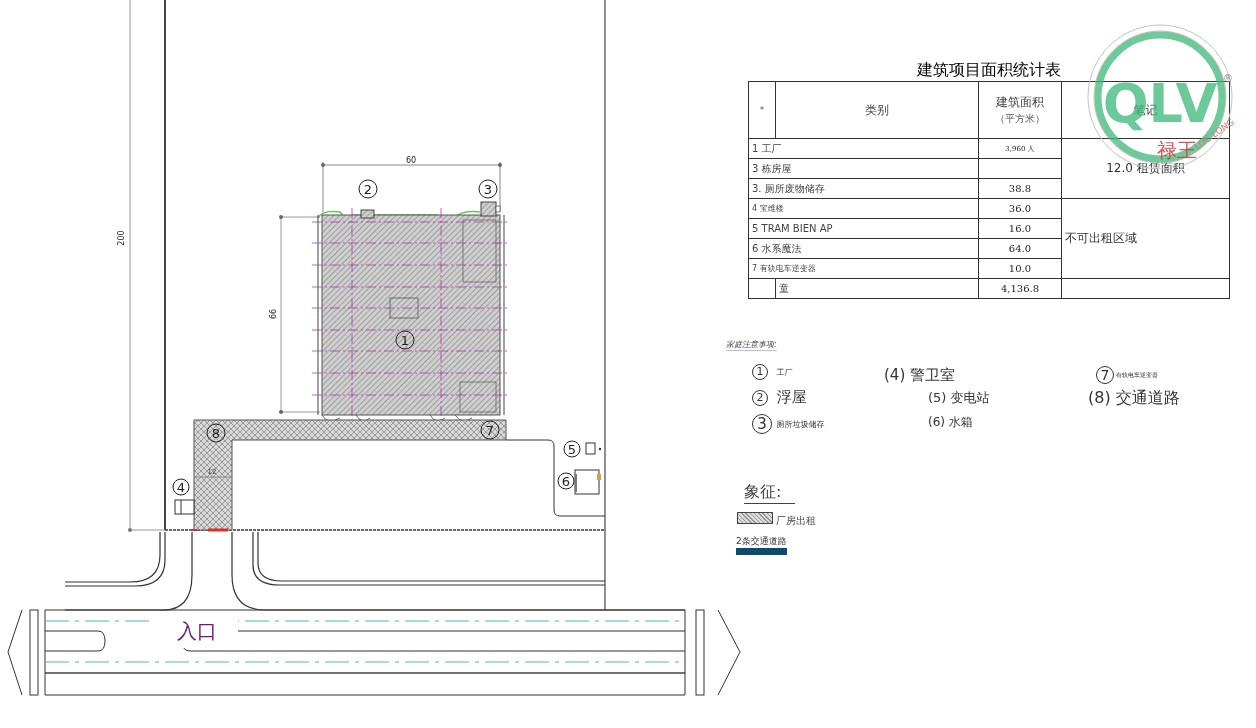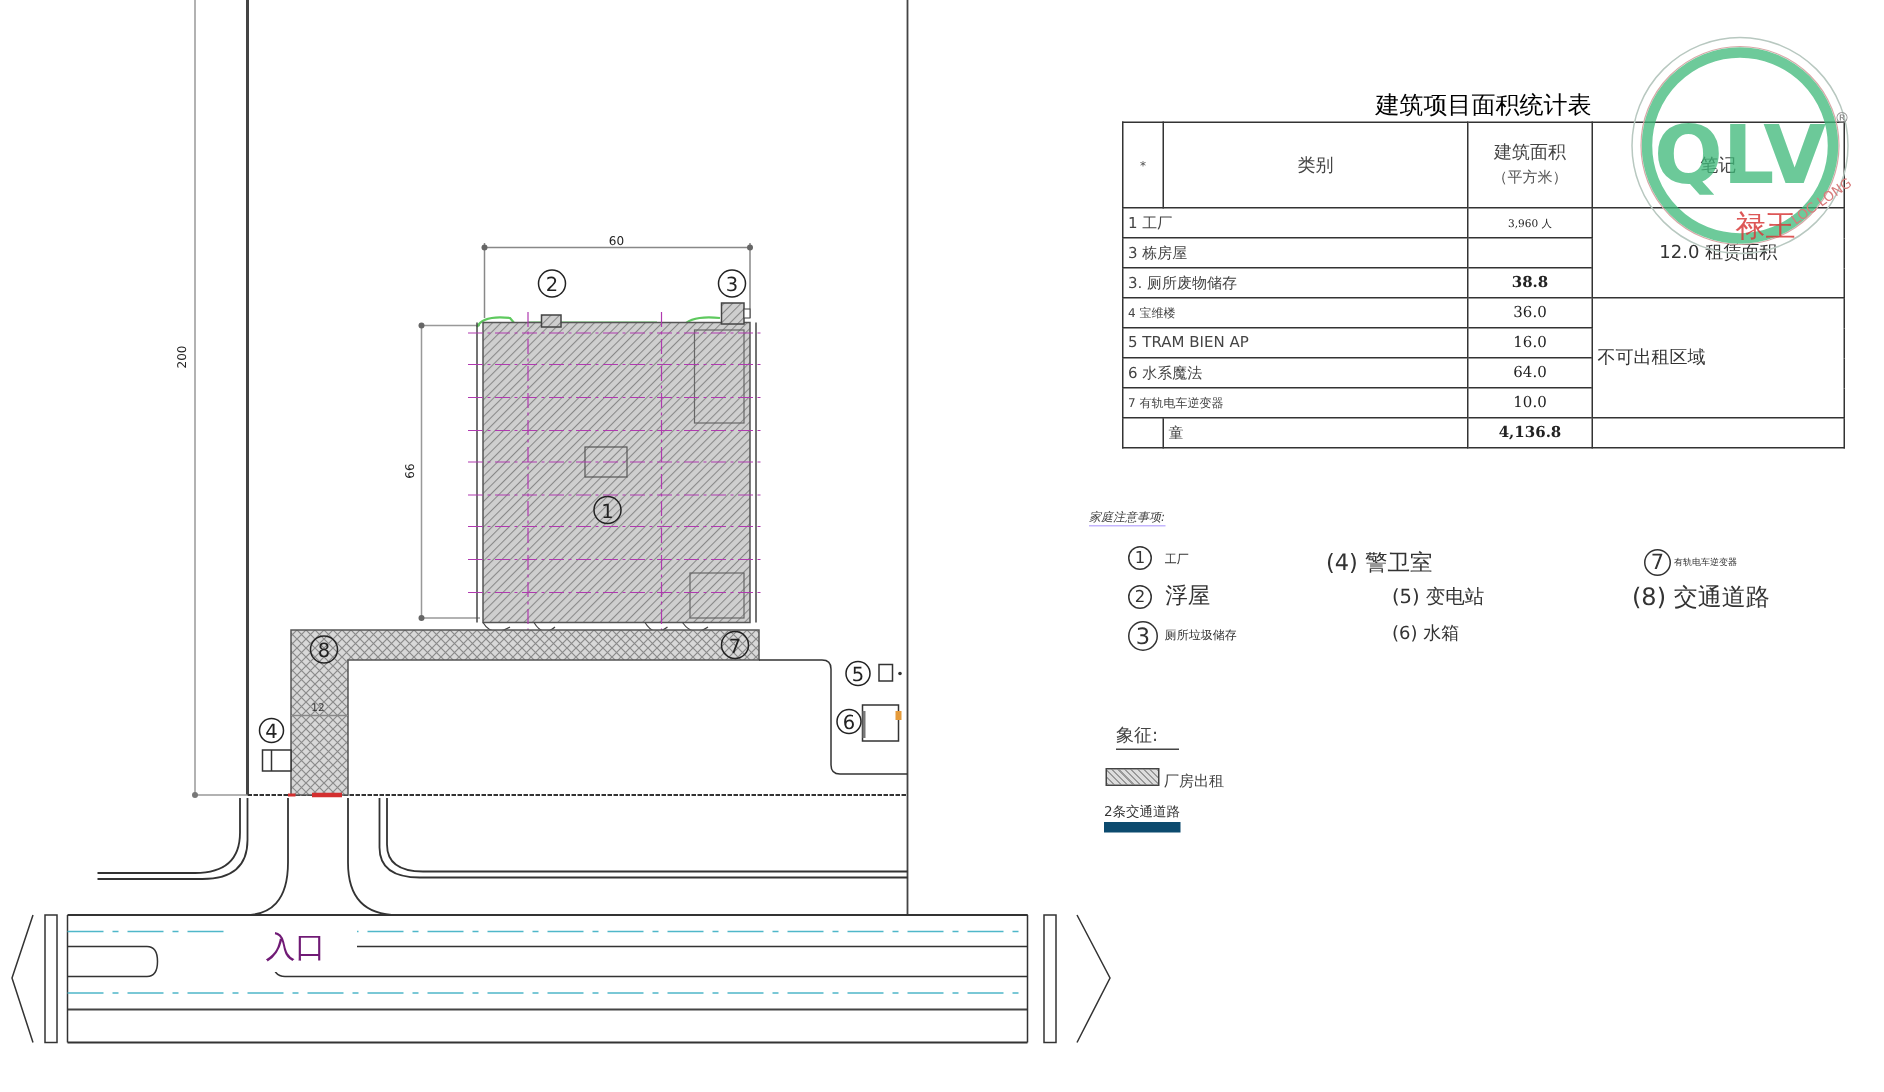--- a/index.html
+++ b/index.html
@@ -4,27 +4,27 @@
 <style>
   html,body{margin:0;padding:0;background:#fff;}
   body{width:1256px;height:728px;position:relative;overflow:hidden;font-family:"DejaVu Sans","Liberation Sans",sans-serif;color:#222;}
   .abs{position:absolute;}
   svg text{font-family:"DejaVu Sans","Liberation Sans",sans-serif;}
   
   .tbl-title{position:absolute;left:748px;top:60px;width:482px;text-align:center;font-size:16px;color:#000000;}
   table.area{position:absolute;left:748px;top:81px;width:482px;border-collapse:collapse;font-size:10px;}
   table.area td{border:1px solid #333;padding:1px 3px;height:17px;color:#444;}
   table.area td.num{text-align:center;font-family:"DejaVu Serif","Liberation Serif",serif;color:#222;}
-  table.area td.bold{font-weight:bold;margin-top:24px;}
+  table.area td.bold{font-weight:normal;margin-top:24px;}
   table.area tr.head td{height:54px;text-align:center;font-size:12px;}
   table.area td.note{font-size:12px;color:#333;}
   .legend-title{position:absolute;left:726px;top:339px;font-size:8px;color:#444;border-bottom:1px solid #c4b5fd;font-style:italic;}
   .leg-item{position:absolute;color:#333;white-space:nowrap;}
   .circ{display:inline-block;border:1px solid #333;border-radius:50%;text-align:center;}
-  .sym-title{position:absolute;left:744px;top:482px;font-size:12px;color:#444;border-bottom:1px solid #444;padding-right:14px;}
+  .sym-title{position:absolute;left:744px;top:482px;font-size:16px;color:#444;border-bottom:1px solid #444;padding-right:14px;}
   .sym-box{position:absolute;left:737px;top:512px;width:34px;height:10px;border:1px solid #444;background:repeating-linear-gradient(45deg,#999 0 1px,#ddd 1px 3px);}
   .sym-label{position:absolute;left:776px;top:514px;font-size:10px;color:#444;}
   .sym-road{position:absolute;left:736px;top:535px;font-size:9px;color:#333;border-bottom:7px solid #0c4a6e;}
   .stamp{position:absolute;left:1085px;top:22px;width:150px;height:150px;}
 </style>
 </head>
 <body>
 
 <svg class="abs" style="left:0;top:0" width="745" height="728" viewBox="0 0 745 728">
   <defs>

